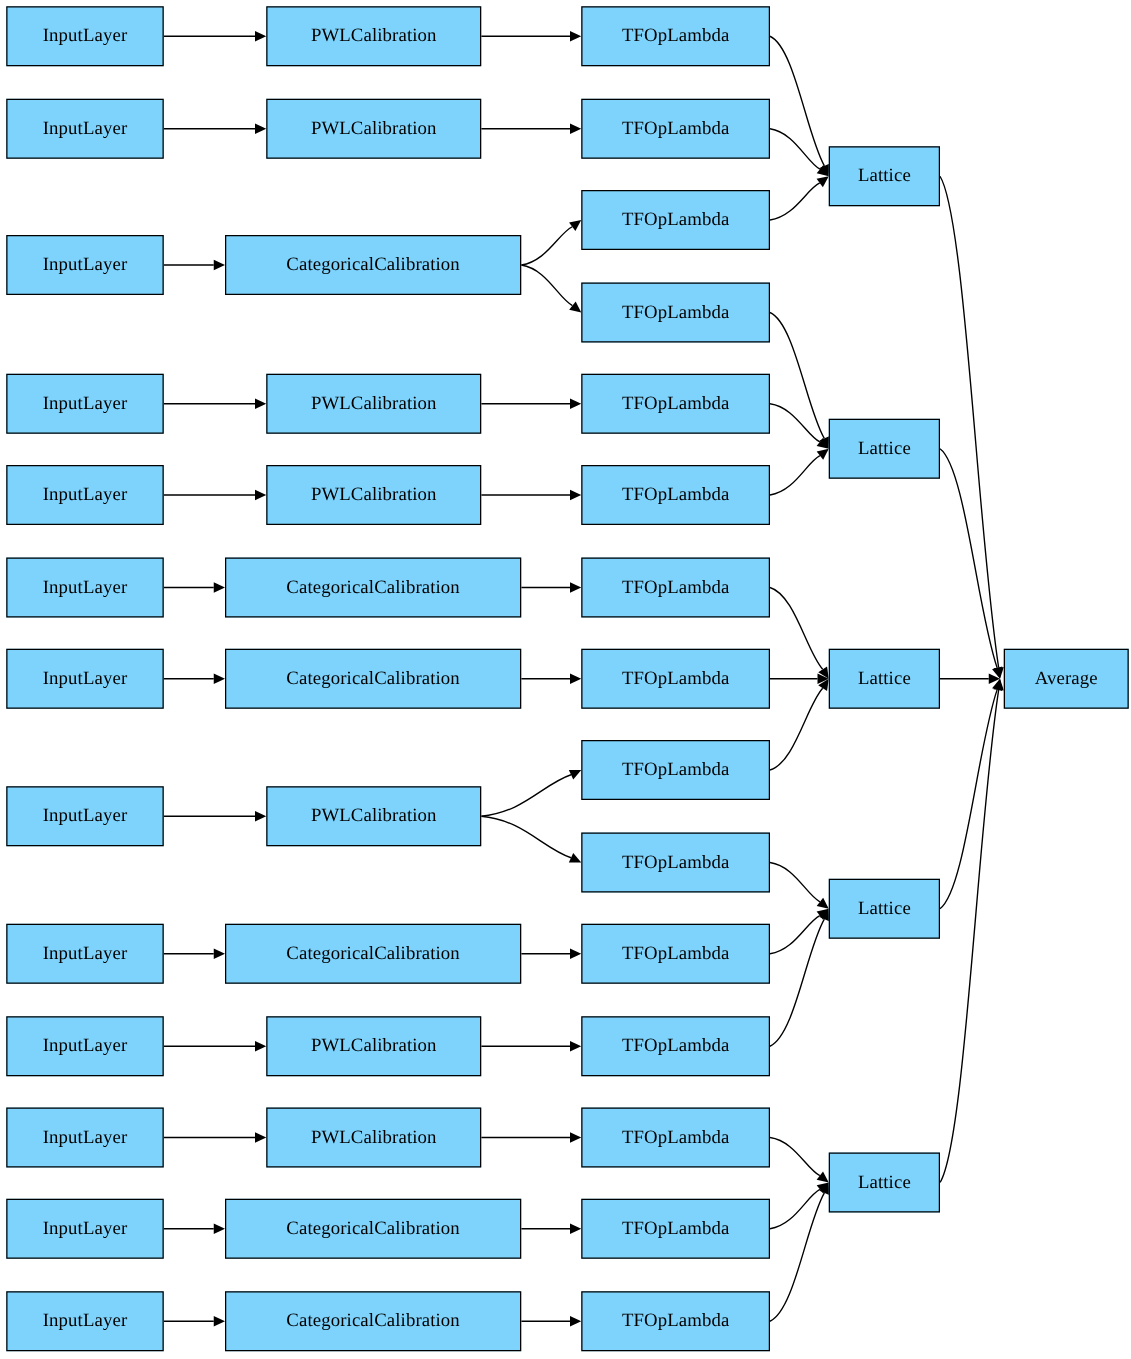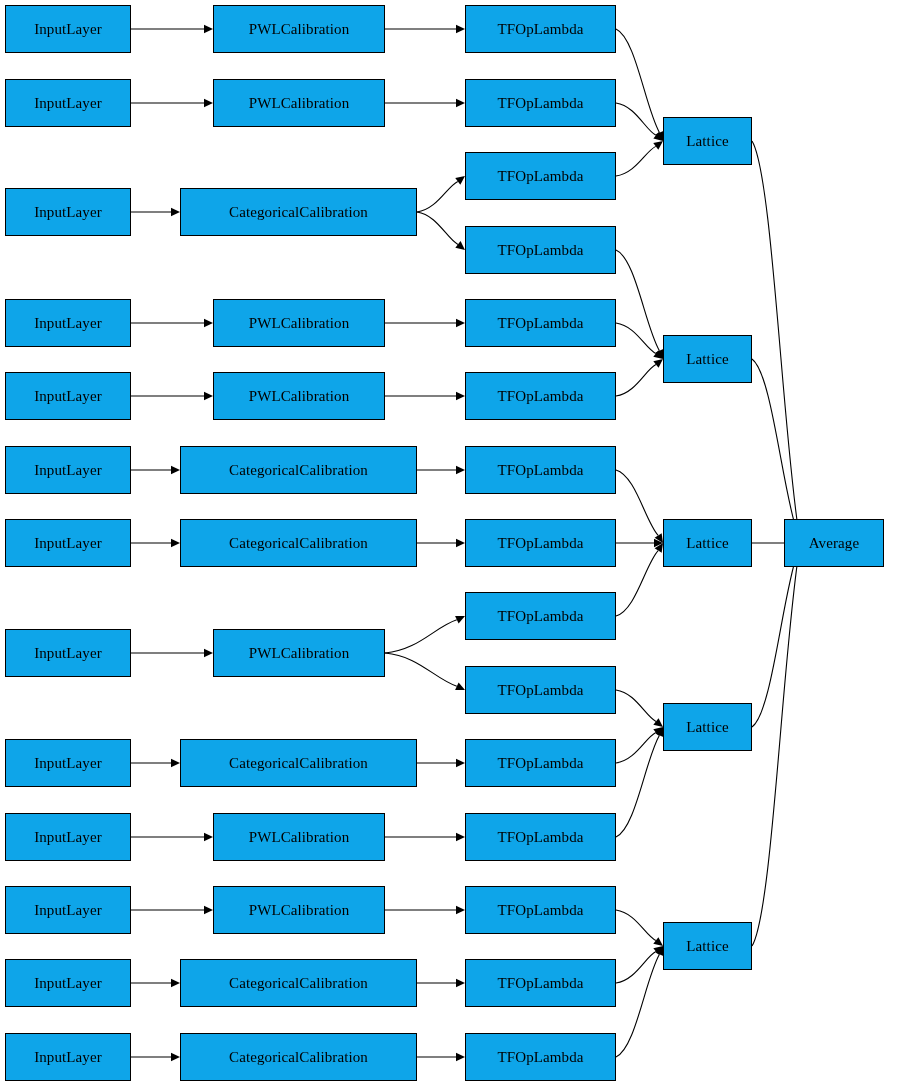--- a/index.html
+++ b/index.html
@@ -7,21 +7,21 @@
     position:relative;
     width:905px;height:1087px;
     background:#ffffff;
     font-family:"Liberation Serif","DejaVu Serif",serif;
     overflow:hidden;
   }
   .node{
     position:absolute;
     box-sizing:border-box;
     border:1px solid #000000;
-    background:#0ea5e9;
+    background:#7dd3fc;
     display:flex;
     align-items:center;
     justify-content:center;
     font-size:15px;
     color:#000000;
     line-height:1;
     white-space:nowrap;
     letter-spacing:0.1px;
   }
   #edges{
@@ -273,14 +273,14 @@
     <div class="node" style="left: 465px; top: 739px; width: 151px; height: 48px;">TFOpLambda</div>
     <div class="node" style="left: 465px; top: 813px; width: 151px; height: 48px;">TFOpLambda</div>
     <div class="node" style="left: 465px; top: 886px; width: 151px; height: 48px;">TFOpLambda</div>
     <div class="node" style="left: 465px; top: 959px; width: 151px; height: 48px;">TFOpLambda</div>
     <div class="node" style="left: 465px; top: 1033px; width: 151px; height: 48px;">TFOpLambda</div>
     <div class="node" style="left: 663px; top: 117px; width: 89px; height: 48px;">Lattice</div>
     <div class="node" style="left: 663px; top: 335px; width: 89px; height: 48px;">Lattice</div>
     <div class="node" style="left: 663px; top: 519px; width: 89px; height: 48px;">Lattice</div>
     <div class="node" style="left: 663px; top: 703px; width: 89px; height: 48px;">Lattice</div>
     <div class="node" style="left: 663px; top: 922px; width: 89px; height: 48px;">Lattice</div>
-    <div class="node" style="left: 784px; top: 519px; width: 100px; height: 48px;">Average</div>
+    <div class="node" style="left: 803px; top: 519px; width: 100px; height: 48px;">Average</div>
   </div>
 
 </body></html>

